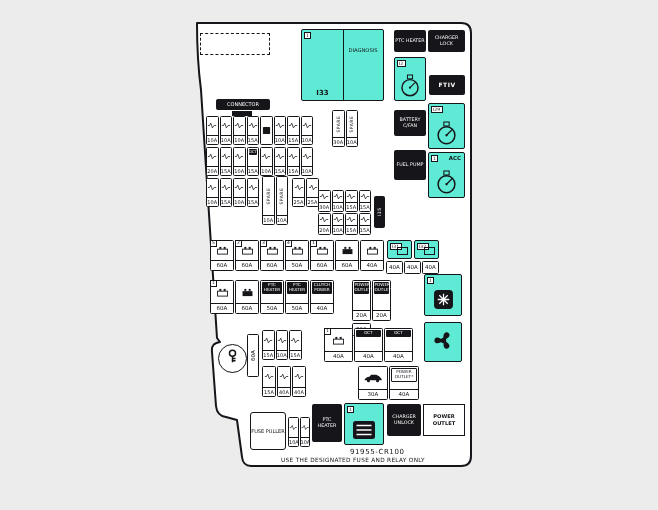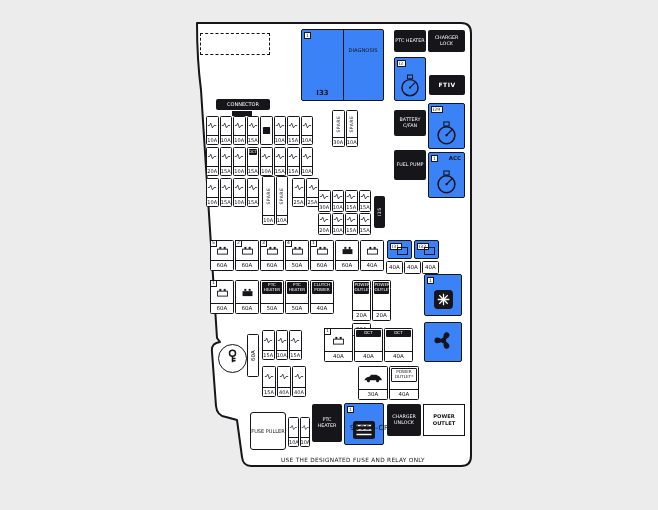--- a/index.html
+++ b/index.html
@@ -1,20 +1,20 @@
 <!DOCTYPE html>
 <html><head>
 <meta charset="utf-8">
 <style>
   html,body{margin:0;padding:0;background:#ececec;font-family:"DejaVu Sans","Liberation Sans",sans-serif;color:#15151a;}
   #stage{position:relative;width:658px;height:510px;background:#ececec;overflow:hidden;}
   #outline-svg{position:absolute;left:0;top:0;}
   .abs{position:absolute;box-sizing:border-box;}
   .dashed{border:1.3px dashed #15151a;background:transparent;}
-  .wbox{position:absolute;box-sizing:border-box;background:#3b82f6;border:1.3px solid #15151a;border-radius:2px;}
+  .wbox{position:absolute;box-sizing:border-box;background:#5eead4;border:1.3px solid #15151a;border-radius:2px;}
   .blabel{position:absolute;box-sizing:border-box;background:#15151a;color:#fff;display:flex;align-items:center;justify-content:center;text-align:center;font-size:4.8px;line-height:1.25;border-radius:2px;padding:1px;}
   .vblabel{writing-mode:vertical-rl;transform:rotate(180deg);font-size:4.5px;letter-spacing:0.5px;}
   .rlab{position:absolute;top:1.5px;left:1.5px;border:1px solid #15151a;font-size:4.5px;line-height:1.3;padding:0 1.5px;background:#fff;}
   .acc-lab{position:absolute;top:2px;right:3px;font-size:5.5px;font-weight:bold;}
   .cicon{position:absolute;left:0;right:0;bottom:2px;display:flex;justify-content:center;}
   .mini-rect{position:absolute;right:3px;bottom:3px;width:9px;height:6px;border:1px solid #15151a;}
   .cell{position:absolute;box-sizing:border-box;border:1px solid #15151a;background:#fff;display:flex;flex-direction:column;border-radius:1.5px;}
   .num{position:absolute;top:-1px;left:-1px;font-size:4.5px;line-height:1.1;border:1px solid #15151a;background:#fff;padding:0 1px;z-index:2;}
   .lab{background:#15151a;color:#fff;font-size:3.8px;line-height:1.15;text-align:center;padding:1px .5px;margin:1px;border-radius:1px;}
   .wlab{background:#fff;color:#15151a;border:1px solid #15151a;}
@@ -149,21 +149,21 @@
     <span class="cicon" style="bottom:4px">
       <svg viewBox="0 0 24 20" width="24" height="20">
           <rect x="1" y="1" width="22" height="18" rx="2.5" fill="#15151a"></rect>
           <path d="M4.5 5.5 H19.5 M4.5 10 H19.5 M4.5 14.5 H19.5" stroke="#fff" stroke-width="1.4"></path>
         </svg>
     </span>
   </div>
   <div class="blabel" style="left:387px;top:404px;width:34px;height:32px">CHARGER UNLOCK</div>
   <div class="pob" style="left:423px;top:404px;width:42px;height:32px">POWER OUTLET</div>
 
-  <div class="partnum" style="left:350px;top:424px">91955-CR100</div>
+  <div class="partnum" style="left:350px;top:448px">91955-CR100</div>
   <div class="warning" style="left:238px;top:457px;width:230px">USE THE DESIGNATED FUSE AND RELAY ONLY</div>
 
 <div class="cell" style="left: 206px; top: 116px; width: 12.5px; height: 29px;">
       <span class="ico">
         <svg viewBox="0 0 12 8" width="10" height="7">
           <path d="M1 4 h2 l1.5-2.8 2 5.6 L8.5 4 H11" fill="none" stroke="#15151a" stroke-width="0.9"></path>
         </svg>
       </span>
       <span class="rt">10A</span>
     </div>

